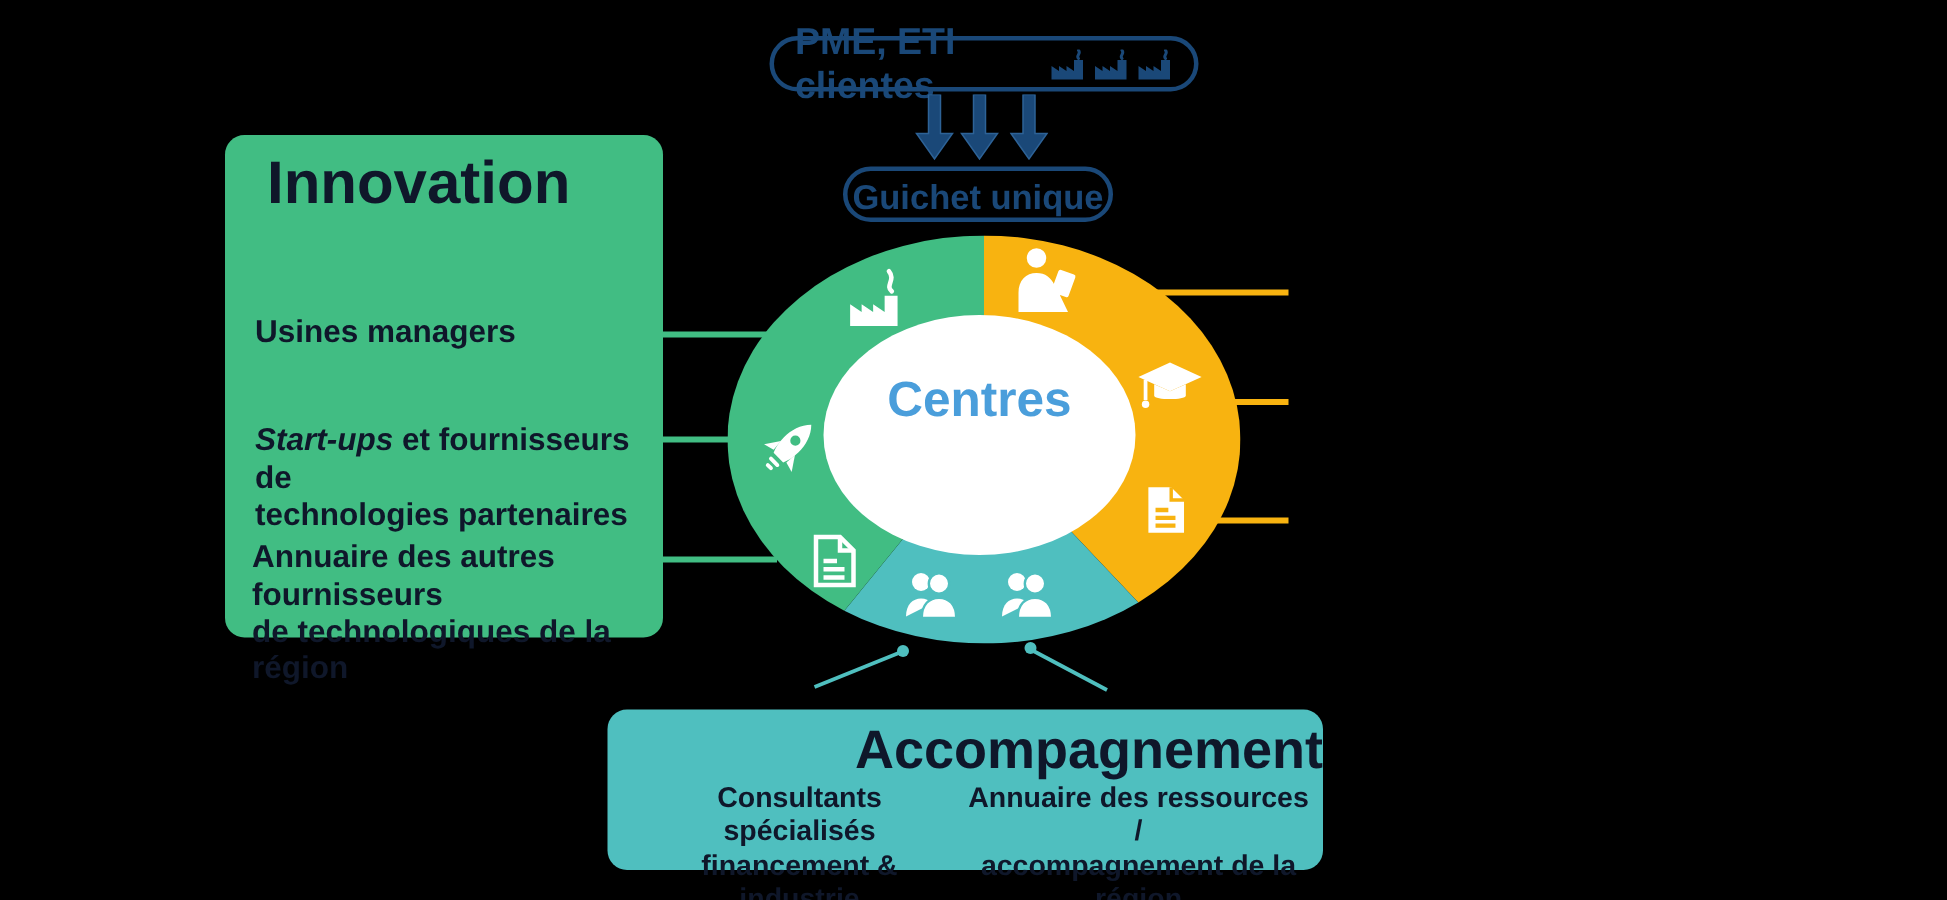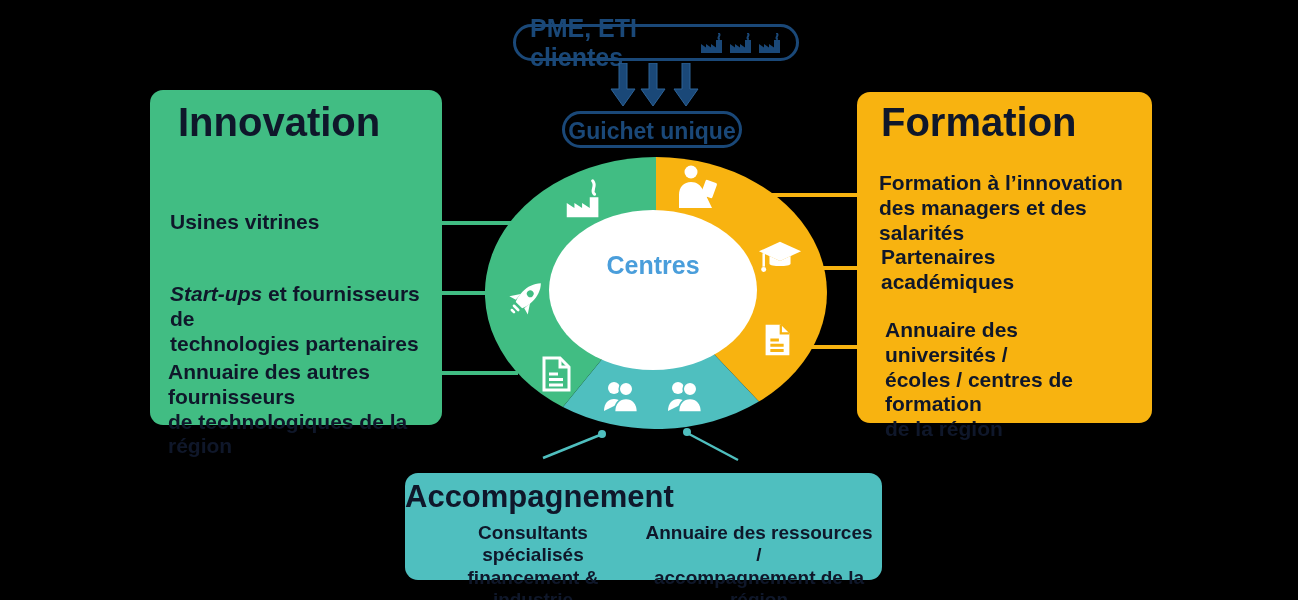--- a/index.html
+++ b/index.html
@@ -22,27 +22,27 @@
   .mini-factories{display:flex;gap:5px;align-items:flex-end;margin-top:2px;}
 
   
   .box{position:absolute;border-radius:13px;color:#0f172a;box-sizing:border-box;}
   .box h2{margin:0;font-size:40px;font-weight:700;letter-spacing:0;}
   .box p{margin:0;font-weight:700;font-size:21px;line-height:1.18;white-space:pre-line;}
   .box p em{font-style:italic;}
   .innovation-box{left:150px;top:90px;width:292px;height:335px;background:var(--green);}
   .formation-box{left:857px;top:92px;width:295px;height:331px;background:var(--yellow);}
   .accompagnement-box{left:405px;top:473px;width:477px;height:107px;background:var(--teal);}
-  .accompagnement-box h2{font-size:31px;text-align:left;margin-top:6px;}
+  .accompagnement-box h2{font-size:36px;text-align:right;margin-top:6px;}
   .accompagnement-box p{font-size:19px;text-align:center;}
 
   
   .hub-text{
     position:absolute;left:549px;top:243px;width:208px;
-    text-align:center;color:var(--blue);font-size:25px;font-weight:700;line-height:45px;
+    text-align:center;color:var(--blue);font-size:33px;font-weight:700;line-height:45px;
   }
 
   .icon{position:absolute;}
   svg{display:block;}
 </style>
 </head>
 <body style="background: rgb(0, 0, 0);">
 
 <div class="canvas">
 
@@ -150,37 +150,27 @@
   </svg>
   <svg class="icon" width="40" height="40" viewBox="0 0 40 40" style="left:665px;top:377px">
     <circle cx="13" cy="11" r="6" fill="#fff"></circle>
     <path d="M3 34 c0-8 4.5-12 10-12 c3 0 5.5 1.2 7.2 3.4" fill="#fff"></path>
     <circle cx="25" cy="12" r="6.8" fill="#fff" style="stroke:var(--teal)" stroke-width="1.6"></circle>
     <path d="M13.5 35 c0-9 5-13.5 11.5-13.5 c6.5 0 11.5 4.5 11.5 13.5 Z" fill="#fff" style="stroke:var(--teal)" stroke-width="1.6"></path>
   </svg>
 
   <div class="box innovation-box">
     <h2 class="abs" style="left:28px;top:10px">Innovation</h2>
-    <p class="abs" style="left:20px;top:120px;width:262px"><em></em><span>Usines vitrines</span></p>
+    <p class="abs" style="left:20px;top:120px;width:262px"><em></em><span>Usines managers</span></p>
     <p class="abs" style="left:18px;top:270px;width:272px"><em></em><span>Annuaire des autres fournisseurs
 de technologiques de la région</span></p>
     <p class="abs" style="left:20px;top:192px;width:268px"><em>Start-ups</em><span> et fournisseurs de
 technologies partenaires</span></p>
   </div>
 
-  <div class="box formation-box">
-    <h2 class="abs" style="left:24px;top:8px">Formation</h2>
-    <p class="abs" style="left:22px;top:79px;width:262px"><span>Formation à l’innovation
-des managers et des salarités</span></p>
-    <p class="abs" style="left:24px;top:153px;width:220px"><span>Partenaires
-académiques</span></p>
-    <p class="abs" style="left:28px;top:226px;width:245px"><span>Annuaire des universités /
-écoles / centres de formation
-de la région</span></p>
-  </div>
 
   <div class="box accompagnement-box">
     <h2>Accompagnement</h2>
     <p class="abs" style="left:20px;top:49px;width:216px"><span>Consultants spécialisés
 financement &amp; industrie</span></p>
     <p class="abs" style="left:238px;top:49px;width:232px"><span>Annuaire des ressources /
 accompagnement de la région</span></p>
   </div>
 
 </div>

